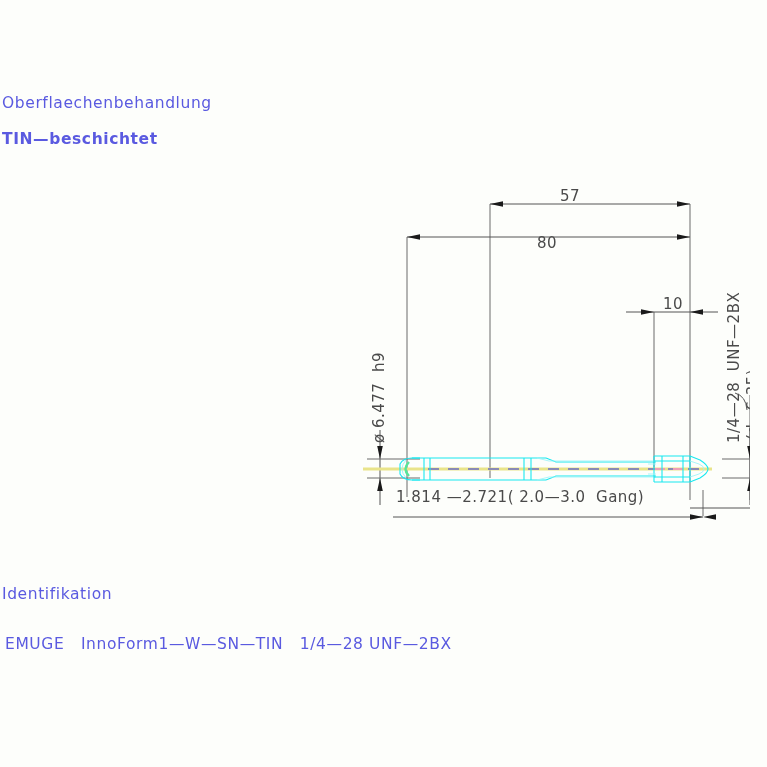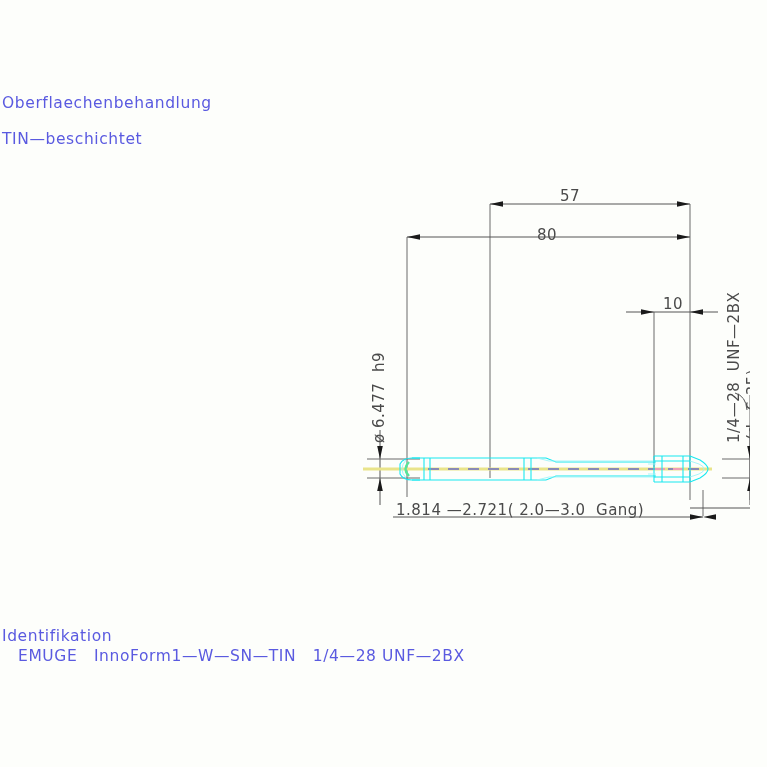--- a/index.html
+++ b/index.html
@@ -51,34 +51,34 @@
   .tool-pink { stroke: #ef9fb6; stroke-width: 2.2; fill: none; stroke-dasharray: 10 8; }
   .tool-faint { stroke: #9ff4f8; stroke-width: 0.9; fill: none; }
 </style>
 </head>
 <body>
 
 <div id="root">
 
   <div class="txt label-blue" style="left:2px; top:96px;">Oberflaechenbehandlung</div>
 
-  <div class="txt label-blue" style="left:2px; top:132px;">TIN—beschichtet</div>
+  <div class="txt label-blue" style="left:2px; top:132px;font-weight:bold;">TIN—beschichtet</div>
 
-  <div class="txt label-blue" style="left:2px; top:629px;">Identifikation</div>
+  <div class="txt label-blue" style="left:2px; top:587px;">Identifikation</div>
 
-  <div class="txt label-blue" style="left:18px; top:637px;margin-top:12px;">EMUGE   InnoForm1—W—SN—TIN   1/4—28 UNF—2BX</div>
+  <div class="txt label-blue" style="left:5px; top:637px;">EMUGE   InnoForm1—W—SN—TIN   1/4—28 UNF—2BX</div>
 
 
   <div class="txt dim-text" style="left:560px; top:189px;">57</div>
 
-  <div class="txt dim-text" style="left:537px; top:228px;">80</div>
+  <div class="txt dim-text" style="left:537px; top:236px;">80</div>
 
   <div class="txt dim-text" style="left:663px; top:297px;text-align:center;">10</div>
 
-  <div class="txt dim-text" style="left:396px; top:503px;">1.814 —2.721( 2.0—3.0  Gang)</div>
+  <div class="txt dim-text" style="left:396px; top:490px;">1.814 —2.721( 2.0—3.0  Gang)</div>
 
   <div class="txt dim-text rot90" style="left:372px; top:443px;">ø 6.477  h9</div>
 
   <div class="txt dim-text rot90" style="left:727px; top:443px;">1/4—28  UNF—2BX</div>
 
   <div class="txt dim-text rot90" style="left:746px; top:440px;">(d=6.35)</div>
 
   <svg class="draw" viewBox="0 0 767 767">
 
     <g>

